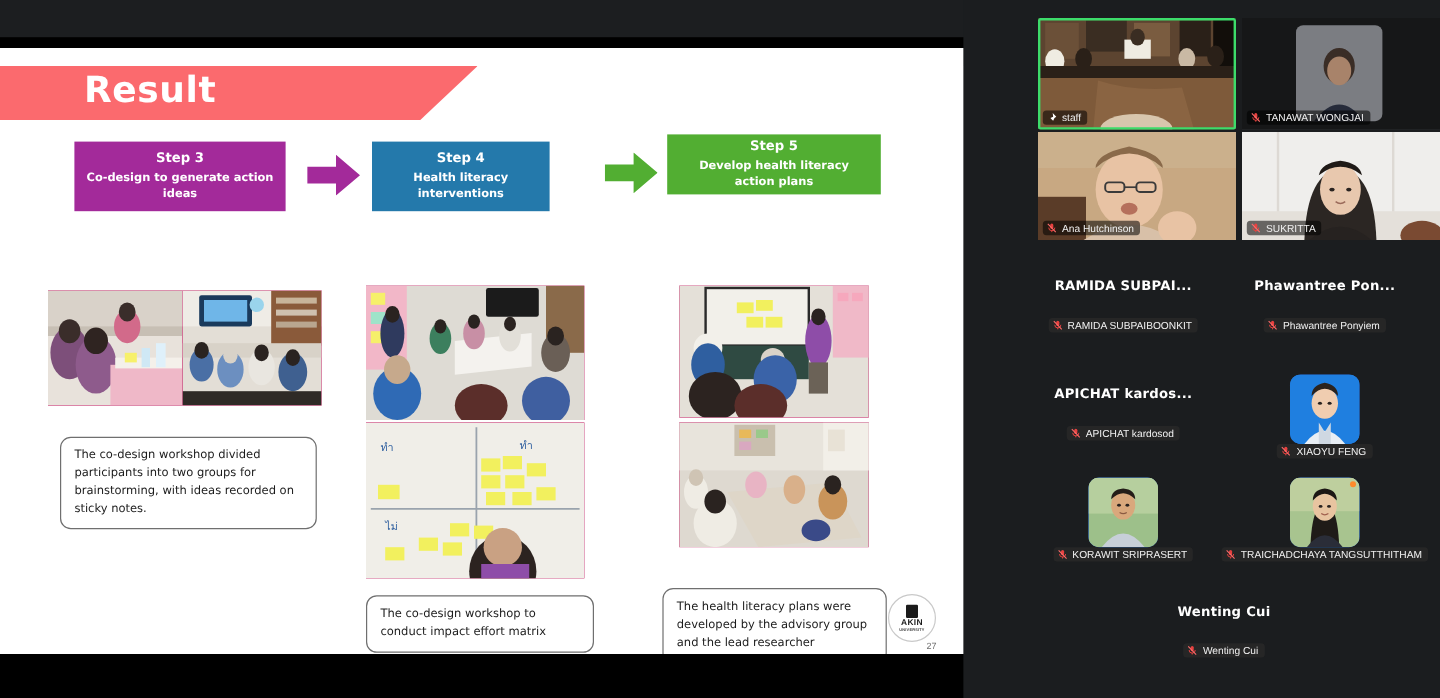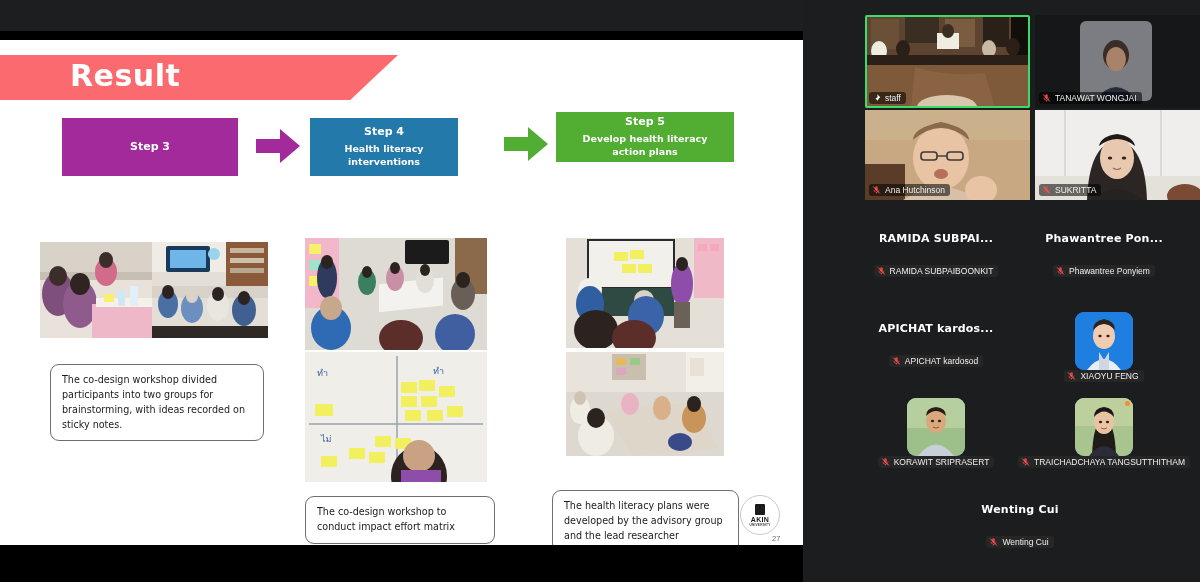--- a/index.html
+++ b/index.html
@@ -123,20 +123,21 @@
     <div class="share-bar-top"></div>
     <div class="share-black-top"></div>
 
     <div class="slide">
 
       <div class="banner"></div>
       <div class="banner-title">Result</div>
 
       <div class="step-box" id="step3">
         <div class="step-title">Step 3</div>
+        <div class="step-sub">Co-design to generate action ideas</div>
       </div>
       <div class="step-box" id="step4">
         <div class="step-title">Step 4</div>
         <div class="step-sub">Health literacy interventions</div>
       </div>
       <div class="step-box" id="step5">
         <div class="step-title">Step 5</div>
         <div class="step-sub">Develop health literacy action plans</div>
       </div>
 

